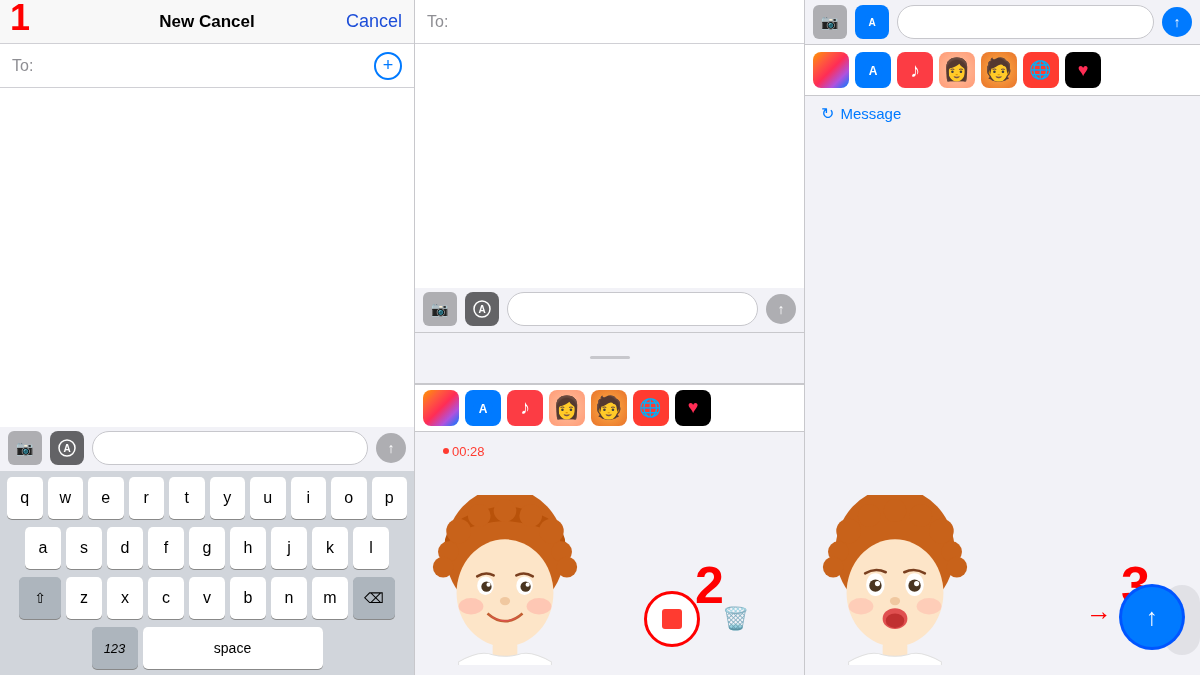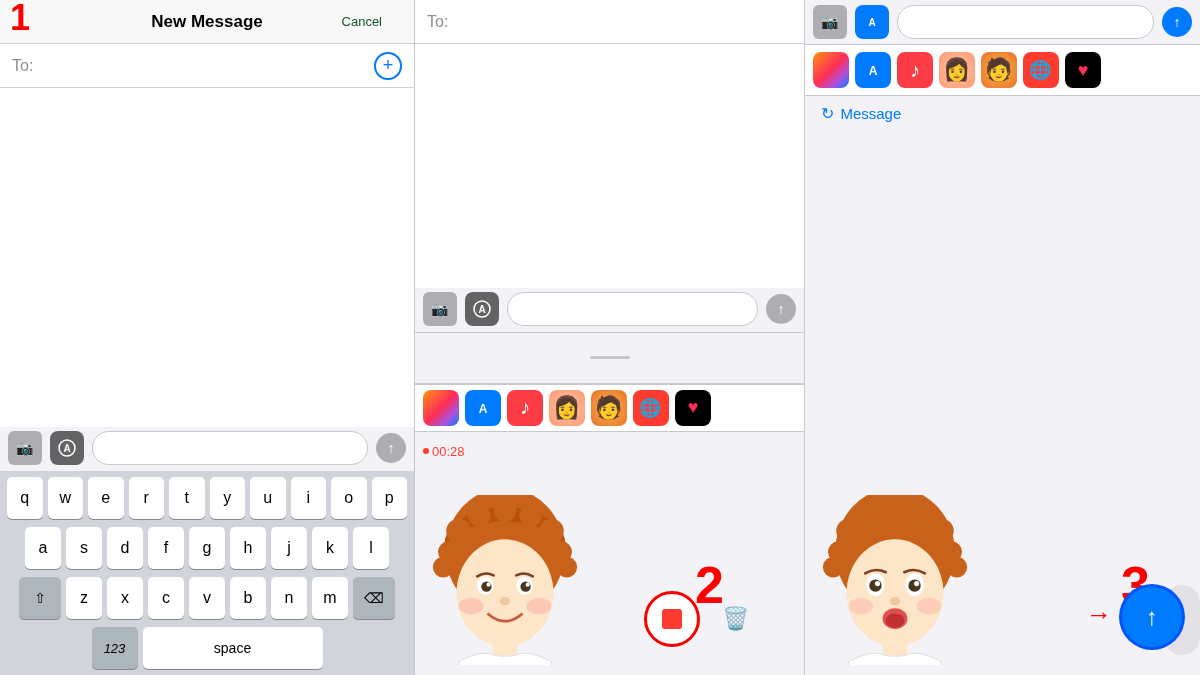--- a/index.html
+++ b/index.html
@@ -36,23 +36,23 @@
     }
 
     .nav-title {
       font-size: 17px;
       font-weight: 600;
       color: #000;
     }
 
     .nav-cancel {
       position: absolute;
-      right: 32px;
-      font-size: 13px;
-      color: #14532d;
+      right: 12px;
+      font-size: 18px;
+      color: #1d4ed8;
     }
 
     .step-number {
       position: absolute;
       left: 10px;
       top: 0px;
       font-size: 36px;
       font-weight: 900;
       color: #ff0000;
       line-height: 1;
@@ -450,21 +450,21 @@
       opacity: 0.5;
     }
   </style>
 </head>
 <body>
 
 <div class="left-panel">
 
   <div class="nav-bar">
     <span class="step-number">1</span>
-    <span class="nav-title">New Message</span>
+    <span class="nav-title">New Cancel</span>
     <span class="nav-cancel">Cancel</span>
   </div>
 
   <div class="to-field">
     <span class="to-label">To:</span>
     <input class="to-input" type="text" style="">
     <div class="add-button">+</div>
   </div>
 
   <div class="message-body"></div>
@@ -580,21 +580,21 @@
     <div class="app-icon app-icon-globe">
       <span style="font-size:18px;">🌐</span>
     </div>
     <div class="app-icon app-icon-heart">
       <span style="font-size:18px;">♥</span>
     </div>
   </div>
 
   <div style="position:relative; flex:1; display:flex; align-items:flex-end; background:#f2f2f7; padding: 0 0 0 10px; overflow:hidden;">
 
-    <div class="rec-time" style="position:absolute; top:12px; left:8px;align-items:center;">
+    <div class="rec-time" style="position:absolute; top:12px; left:28px;align-items:center;">
       <span class="rec-dot"></span>
       <span>00:28</span>
     </div>
 
     <div style="width:160px; height:170px; flex-shrink:0; margin-bottom:10px;">
       <svg class="memoji-svg" viewBox="0 0 150 165" style="width:160px;height:170px;">
 
         <ellipse cx="75" cy="55" rx="58" ry="62" fill="#c8621a"></ellipse>
         <path d="M17 55 Q10 20 75 10 Q140 20 133 55 Q130 30 75 25 Q20 30 17 55Z" fill="#b8520a"></path>
 

